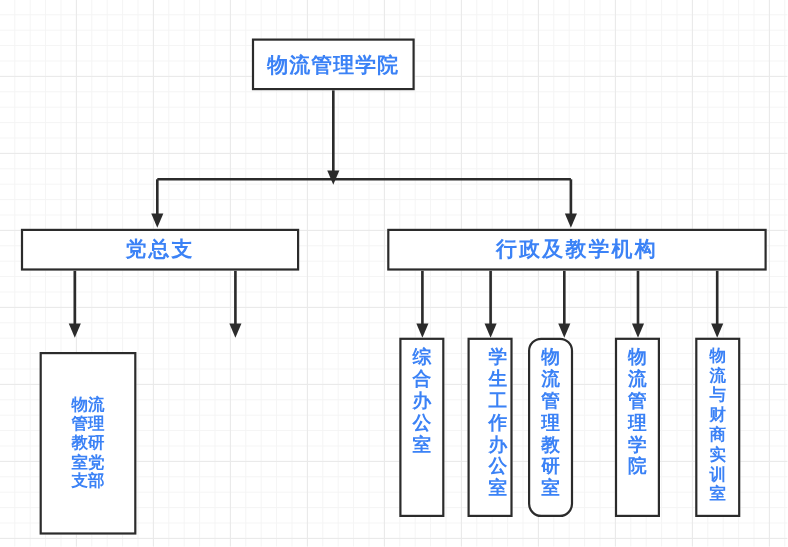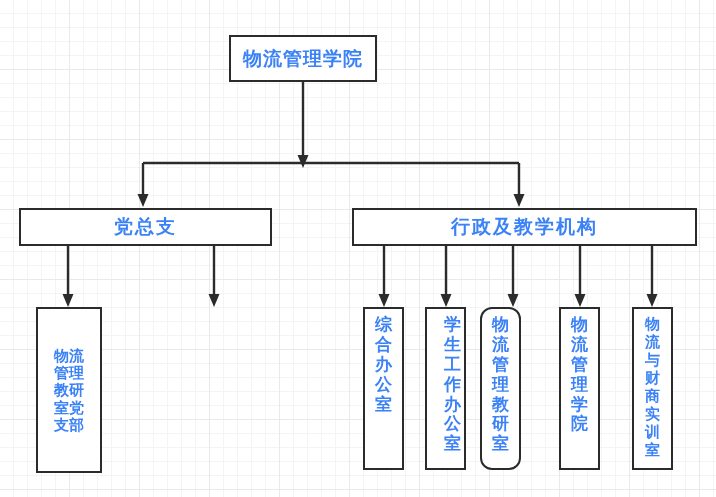--- a/index.html
+++ b/index.html
@@ -62,23 +62,24 @@
   
   .leaf {
     top: 307px;
     font-weight: 700;
     line-height: 1.16;
     padding: 4px 2px;
   }
   
   .leaf-wrap {
     height: 166px;
-    width: 66px;
+    width: 88px;
     font-size: 15px;
     align-items: center;
+    margin-top: 13px;
   }
   .leaf-wrap .txt {
     display: block;
     width: 34px;
     word-break: break-all;
     white-space: normal;
     letter-spacing: 0px;
   }
   
   .leaf-vert {

